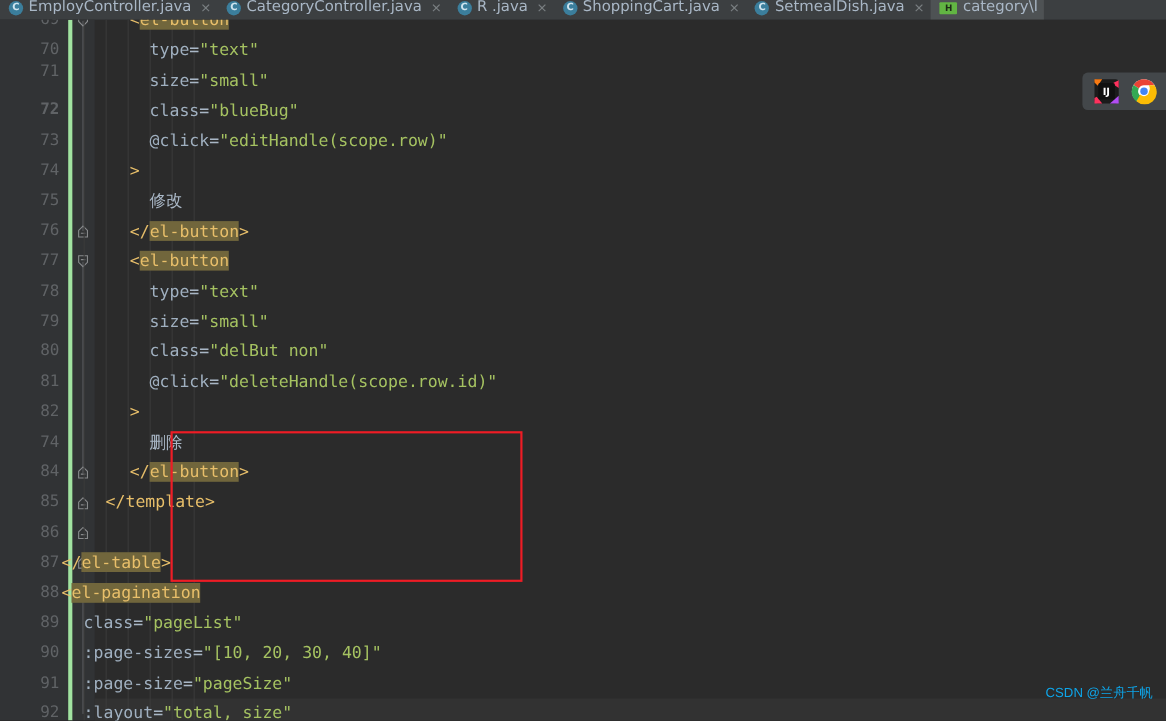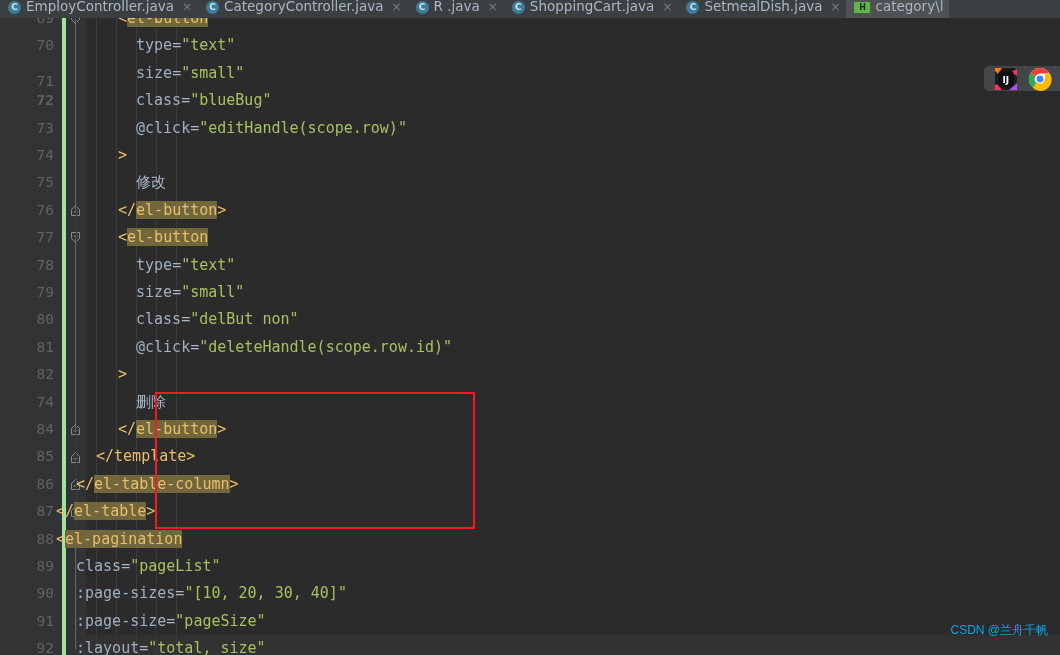--- a/index.html
+++ b/index.html
@@ -191,21 +191,21 @@
     border: 2px solid #ee1c25;
     box-sizing: border-box;
     pointer-events: none;
   }
 
   
   #dock {
     position: absolute;
     right: 0;
     top: 66px;
-    height: 25px;
+    height: 34px;
     background: #43474a;
     border-radius: 5px 0 0 5px;
     display: flex;
     align-items: center;
     gap: 10px;
     padding: 0 8px 0 10px;
     box-sizing: border-box;
   }
   .dock-icon { width: 24px; height: 24px; display: block; }
 
@@ -252,21 +252,21 @@
     <div class="tab active">
       <span class="icon-html">H</span>
       <span class="tab-label">category\l</span>
     </div>
   </div>
 
 <div id="editor">
   <div id="gutter">
       <div class="lnum" style="top: -13px;">69</div>
       <div class="lnum" style="top: 14.4px;">70</div>
-      <div class="lnum" style="top: 50px;">71</div>
+      <div class="lnum" style="top: 34px;">71</div>
       <div class="lnum" style="top: 69.2px; font-weight: bold;">72</div>
       <div class="lnum" style="top: 96.6px;">73</div>
       <div class="lnum" style="top: 124px;">74</div>
       <div class="lnum" style="top: 151.4px;">75</div>
       <div class="lnum" style="top: 178.8px;">76</div>
       <div class="lnum" style="top: 206.2px;">77</div>
       <div class="lnum" style="top: 233.6px;">78</div>
       <div class="lnum" style="top: 261px;">79</div>
       <div class="lnum" style="top: 288.4px;">80</div>
       <div class="lnum" style="top: 315.8px;">81</div>
@@ -354,21 +354,20 @@
       <div class="line" style="top: 178.8px; left: 32px;"><span class="t-punct">&lt;/</span><span class="t-tag-hl">el-button</span><span class="t-punct">&gt;</span></div>
       <div class="line" style="top: 206.2px; left: 32px;"><span class="t-punct">&lt;</span><span class="t-tag-hl">el-button</span></div>
       <div class="line" style="top: 233.6px; left: 50px;"><span class="t-attr">type</span><span class="t-eq">=</span><span class="t-str">"text"</span></div>
       <div class="line" style="top: 261px; left: 50px;"><span class="t-attr">size</span><span class="t-eq">=</span><span class="t-str">"small"</span></div>
       <div class="line" style="top: 288.4px; left: 50px;"><span class="t-attr">class</span><span class="t-eq">=</span><span class="t-str">"delBut non"</span></div>
       <div class="line" style="top: 315.8px; left: 50px;"><span class="t-attr">@click</span><span class="t-eq">=</span><span class="t-str">"deleteHandle(scope.row.id)"</span></div>
       <div class="line" style="top: 343.2px; left: 32px;"><span class="t-punct">&gt;</span></div>
       <div class="line" style="top: 370.6px; left: 50px;"><span class="t-text">删除</span></div>
       <div class="line" style="top: 398px; left: 32px;"><span class="t-punct">&lt;/</span><span class="t-tag-hl">el-button</span><span class="t-punct">&gt;</span></div>
       <div class="line" style="top: 425.4px; left: 10px;"><span class="t-punct">&lt;/</span><span class="t-tag">template</span><span class="t-punct">&gt;</span></div>
-      <div class="line" style="top: 452.8px; left: -10px;"><span class="t-punct">&lt;/</span><span class="t-tag-hl">el-table-column</span><span class="t-punct">&gt;</span></div>
       <div class="line" style="top: 480.2px; left: -30px;"><span class="t-punct">&lt;/</span><span class="t-tag-hl">el-table</span><span class="t-punct">&gt;</span></div>
       <div class="line" style="top: 507.6px; left: -30px;"><span class="t-punct">&lt;</span><span class="t-tag-hl">el-pagination</span></div>
       <div class="line" style="top: 535px; left: -10px;"><span class="t-attr">class</span><span class="t-eq">=</span><span class="t-str">"pageList"</span></div>
       <div class="line" style="top: 562.4px; left: -10px;"><span class="t-attr">:page-sizes</span><span class="t-eq">=</span><span class="t-str">"[10, 20, 30, 40]"</span></div>
       <div class="line" style="top: 589.8px; left: -10px;"><span class="t-attr">:page-size</span><span class="t-eq">=</span><span class="t-str">"pageSize"</span></div>
       <div class="line" style="top: 617.2px; left: -10px;"><span class="t-attr">:layout</span><span class="t-eq">=</span><span class="t-str">"total, size"</span></div>
     </div>
   <div id="redbox"></div>
 </div>
 

